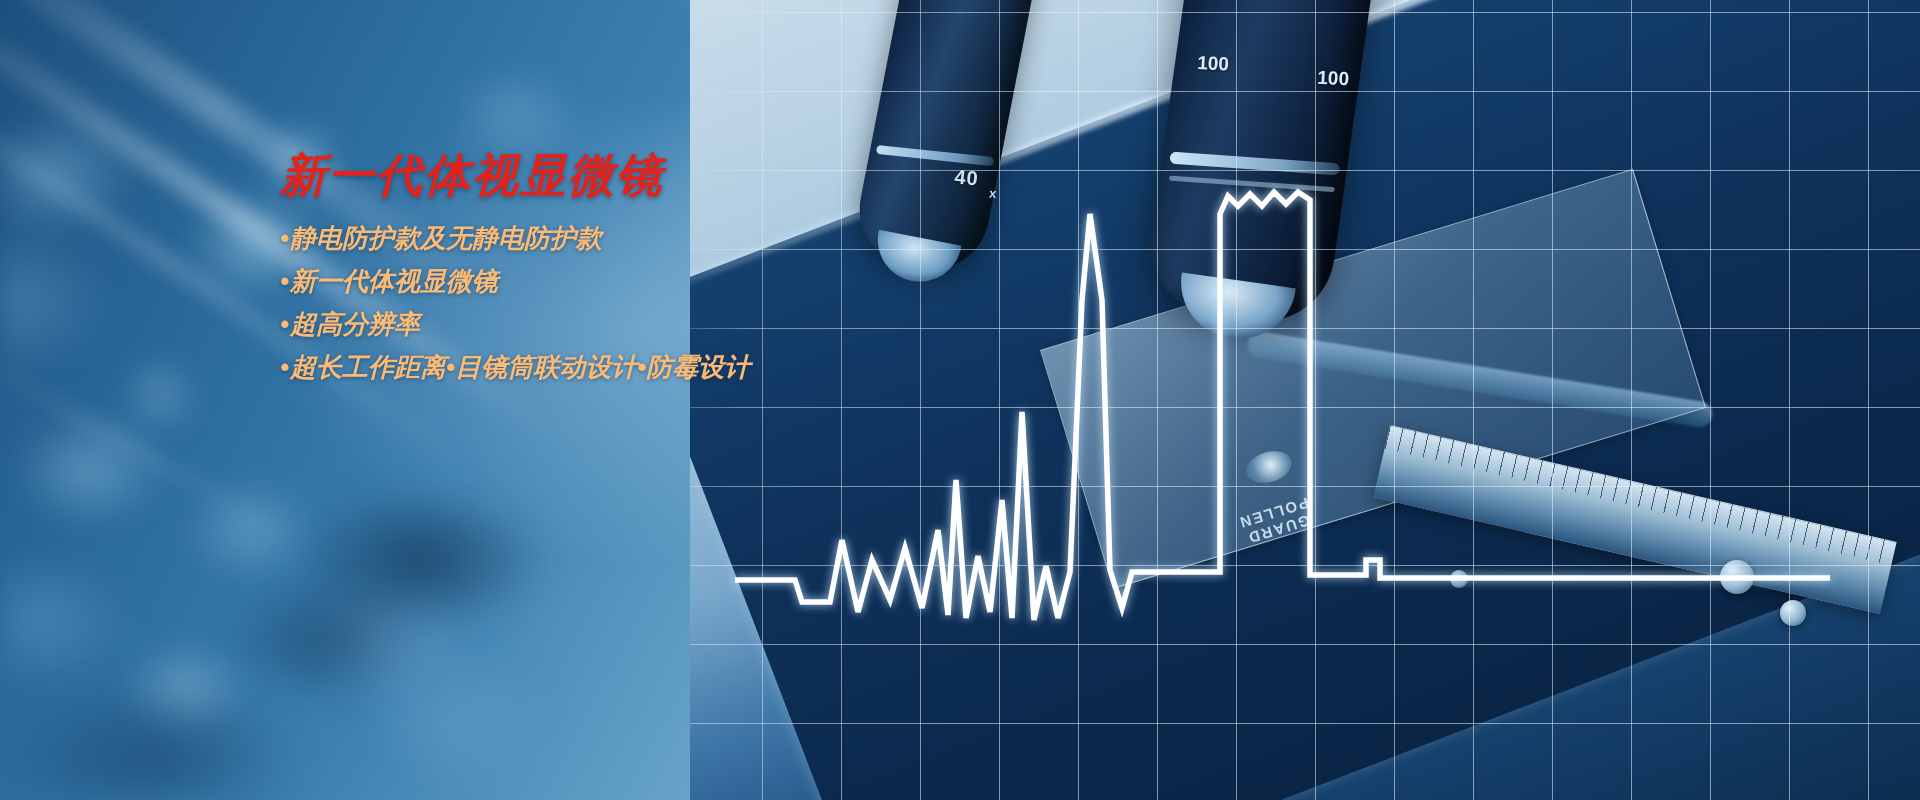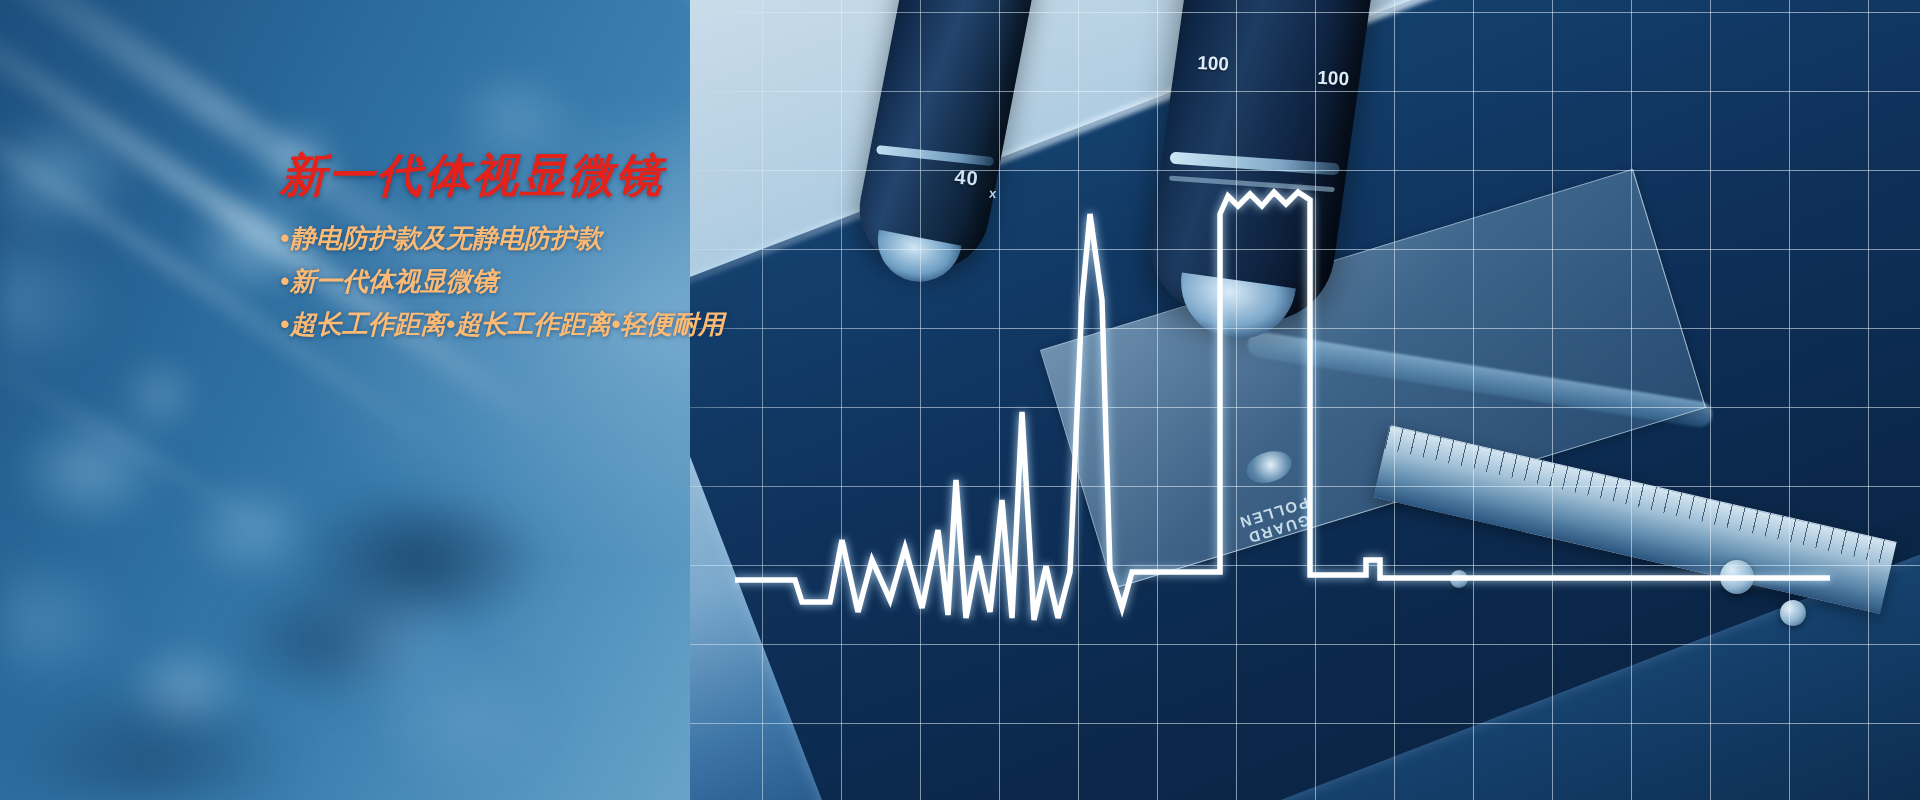--- a/index.html
+++ b/index.html
@@ -346,18 +346,21 @@
     <h1 class="headline">新一代体视显微镜</h1>
 
     <ul class="bullets" style="list-style:none;">
       <li class="bullet">
         <span class="dot">•</span><span>静电防护款及无静电防护款</span>
       </li>
       <li class="bullet">
         <span class="dot">•</span><span>新一代体视显微镜</span>
       </li>
       <li class="bullet">
-        <span class="dot">•</span><span>超长工作距离•超长工作距离•轻便耐用</span>
+        <span class="dot">•</span><span>超高分辨率</span>
+      </li>
+      <li class="bullet">
+        <span class="dot">•</span><span>超长工作距离•目镜筒联动设计•防霉设计</span>
       </li>
     </ul>
   </div>
 
 </div>
 
 </body></html>

